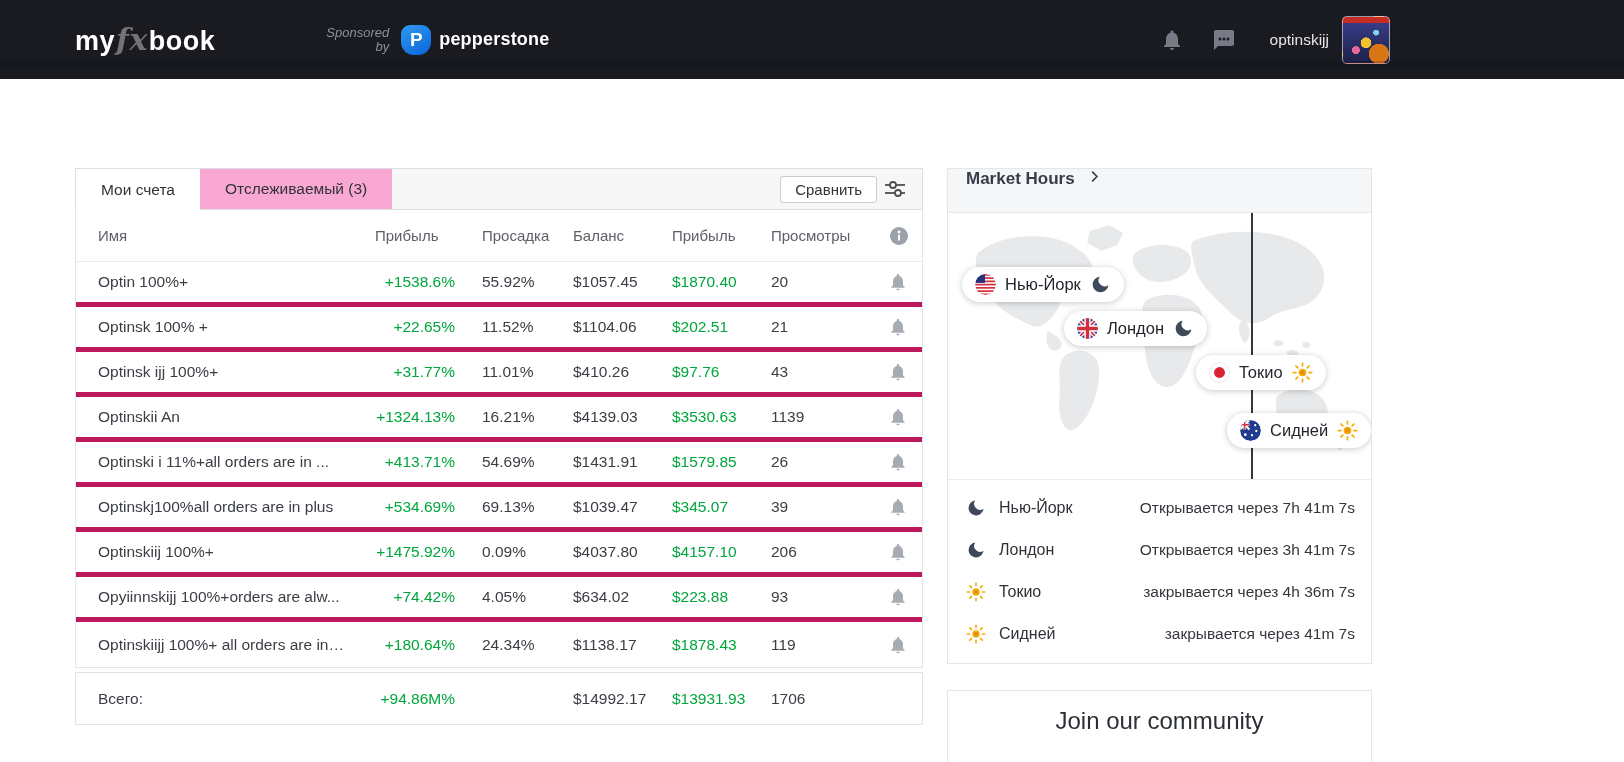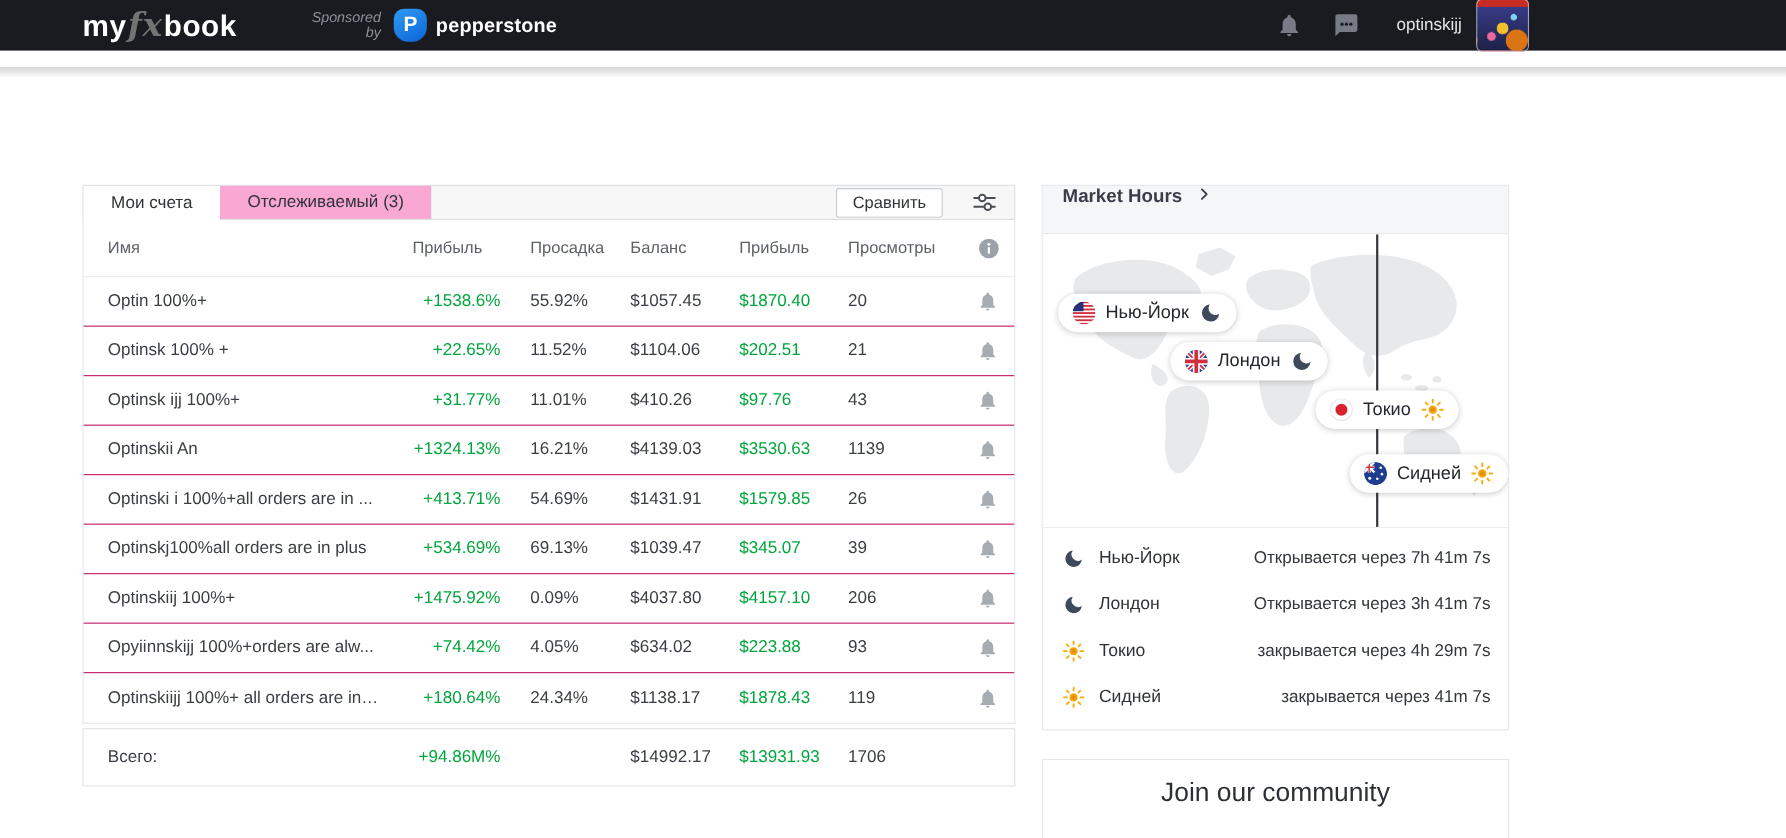--- a/index.html
+++ b/index.html
@@ -1,20 +1,20 @@
 <!DOCTYPE html>
 <html><head>
 <meta charset="utf-8">
 <style>
   * { margin:0; padding:0; box-sizing:border-box; }
   html,body { width:1624px; height:762px; overflow:hidden; background:#fff;
     font-family:"Liberation Sans", sans-serif; }
 
   
-  .topbar { position:relative; height:46px; background:#191b21; display:flex; align-items:center; }
+  .topbar { position:relative; height:79px; background:#191b21; display:flex; align-items:center;gap:43px; }
   .topbar::after { content:""; position:absolute; left:0; right:0; top:61px; height:10px;
     background:linear-gradient(rgba(0,0,0,.16), rgba(0,0,0,0)); pointer-events:none; }
   .logo { margin-left:75px; font-size:27px; font-weight:bold; color:#fff; letter-spacing:.5px; cursor:pointer; display:flex; align-items:baseline;}
   .logo .fx { font-family:"DejaVu Serif", serif; font-style:italic; color:#737373; font-size:30px; padding:0 1px;}
   .sponsor { display:flex; align-items:center; margin-left:68px; }
   .sponsor-by { text-align:right; font-style:italic; color:#8c919b; font-size:13px; line-height:1.05; }
   .pep-mark { width:30px; height:30px; margin-left:12px; border-radius:9px 9px 13px 13px;
     background:linear-gradient(150deg,#2f9bf2,#0c63d8); color:#fff; font-weight:bold; font-size:19px;
     display:flex; align-items:center; justify-content:center; }
   .pep-word { color:#fff; font-weight:bold; font-size:18px; margin-left:8px; letter-spacing:.2px; }
@@ -28,35 +28,35 @@
     background:
       linear-gradient(180deg, rgba(205,43,30,.95) 0 13%, rgba(0,0,0,0) 13%),
       radial-gradient(circle at 78% 80%, #d97514 0 19%, rgba(0,0,0,0) 20%),
       radial-gradient(circle at 50% 56%, #f2c12e 0 15%, rgba(0,0,0,0) 16%),
       radial-gradient(circle at 28% 72%, #e86a9a 0 8%, rgba(0,0,0,0) 9%),
       radial-gradient(circle at 72% 34%, #7fd4f0 0 6%, rgba(0,0,0,0) 7%),
       linear-gradient(180deg,#3b3f8f 0%,#1d2147 100%); }
 
   
   .accounts-card { position:absolute; left:75px; top:168px; width:848px; }
-  .tabstrip { display:flex; align-items:stretch; height:32px; background:#f7f7f8;
+  .tabstrip { display:flex; align-items:stretch; height:42px; background:#f7f7f8;
     border:1px solid #dcdfe2; }
   .tab { display:flex; align-items:center; padding:0 25px; font-size:15.5px; color:#2f3338; cursor:pointer; }
   .tab.active { background:#fff; margin-bottom:-1px; }
   .tab.inactive { background:#f9a8d4; }
-  .strip-controls { margin-left:auto; display:flex; align-items:center; gap:26px; padding-right:15px; }
+  .strip-controls { margin-left:auto; display:flex; align-items:center; gap:6px; padding-right:15px; }
   .compare-btn { background:#fff; border:1px solid #c9ccd0; border-radius:3px; font-size:15px;
     color:#2f3338; padding:4px 14px; cursor:pointer; font-family:inherit; }
   .sliders svg { width:24px; height:24px; display:block; cursor:pointer; }
 
   .acc-table { border:1px solid #e3e7ea; border-top:none; background:#fff; }
   .grid-row { display:grid; grid-template-columns:277px 80px 27px 91px 99px 99px 75px 1fr;
     align-items:center; padding:0 14px 0 22px; }
   .thead { height:52px; border-bottom:1px solid #e9edf0; color:#5d6167; font-size:15px; }
-  .trow { height:45px; border-bottom:1px solid #be185d; font-size:15.5px; color:#3a3e44; cursor:pointer; }
+  .trow { height:45px; border-bottom:5px solid #be185d; font-size:15.5px; color:#3a3e44; cursor:pointer; }
   .trow:last-child { border-bottom:none; }
   .c-name { overflow:hidden; white-space:nowrap; text-overflow:ellipsis; padding-right:8px; }
   .c-gain { text-align:right; }
   .pos { color:#00a63d; }
   .c-dd { grid-column:4; }
   .c-bell { text-align:right; }
   .c-bell svg { width:20px; height:20px; fill:#a7acb3; vertical-align:middle; cursor:pointer; }
   .c-info { text-align:right; }
   .c-info svg { width:18px; height:18px; vertical-align:middle; cursor:pointer; }
   .total-strip { margin-top:4px; border:1px solid #dfe3e6; background:#fff; height:53px;
@@ -208,21 +208,21 @@
         <span></span>
       <span>16.21%</span>
       <span>$4139.03</span>
       <span class="pos">$3530.63</span>
       <span>1139</span>
       <span class="c-bell"><svg viewBox="0 0 24 24">
             <path d="M12 22c1.1 0 2-.9 2-2h-4c0 1.1.9 2 2 2zm6-6v-5c0-3.07-1.64-5.64-4.5-6.32V4c0-.83-.67-1.5-1.5-1.5s-1.5.67-1.5 1.5v.68C7.63 5.36 6 7.92 6 11v5l-2 2v1h16v-1l-2-2z"></path>
           </svg></span>
     </div>
     <div class="grid-row trow">
-      <span class="c-name">Optinski i 100%+all orders are in ...</span>
+      <span class="c-name">Optinski i 11%+all orders are in ...</span>
       <span class="c-gain pos">+413.71%</span>
         <span></span>
       <span>54.69%</span>
       <span>$1431.91</span>
       <span class="pos">$1579.85</span>
       <span>26</span>
       <span class="c-bell"><svg viewBox="0 0 24 24">
             <path d="M12 22c1.1 0 2-.9 2-2h-4c0 1.1.9 2 2 2zm6-6v-5c0-3.07-1.64-5.64-4.5-6.32V4c0-.83-.67-1.5-1.5-1.5s-1.5.67-1.5 1.5v.68C7.63 5.36 6 7.92 6 11v5l-2 2v1h16v-1l-2-2z"></path>
           </svg></span>
     </div>
@@ -445,21 +445,21 @@
             <line x1="19.5" y1="12" x2="22.5" y2="12"></line>
             <line x1="4.6" y1="4.6" x2="6.7" y2="6.7"></line>
             <line x1="17.3" y1="17.3" x2="19.4" y2="19.4"></line>
             <line x1="4.6" y1="19.4" x2="6.7" y2="17.3"></line>
             <line x1="17.3" y1="6.7" x2="19.4" y2="4.6"></line>
           </g>
         <circle cx="12" cy="12" r="4.4" fill="#f6ac0e"></circle>
           <circle cx="12" cy="12" r="2.6" fill="#e88f06"></circle>
       </svg>
       <span class="mh-city">Токио</span>
-      <span class="mh-status">закрывается через 4h 29m 7s</span>
+      <span class="mh-status">закрывается через 4h 36m 7s</span>
     </div>
     <div class="mh-row">
       <svg class="daynight" viewBox="0 0 24 24">
         <g stroke="#f6ac0e" stroke-width="2" stroke-linecap="round">
             <line x1="12" y1="1.5" x2="12" y2="4.5"></line>
             <line x1="12" y1="19.5" x2="12" y2="22.5"></line>
             <line x1="1.5" y1="12" x2="4.5" y2="12"></line>
             <line x1="19.5" y1="12" x2="22.5" y2="12"></line>
             <line x1="4.6" y1="4.6" x2="6.7" y2="6.7"></line>
             <line x1="17.3" y1="17.3" x2="19.4" y2="19.4"></line>

